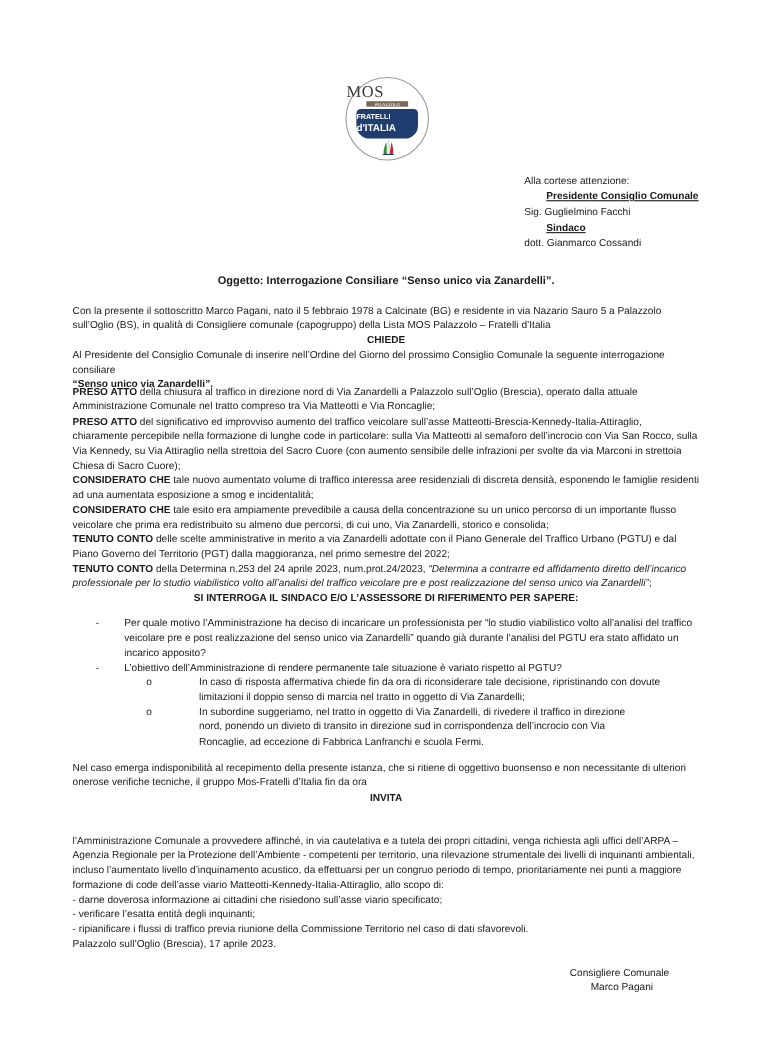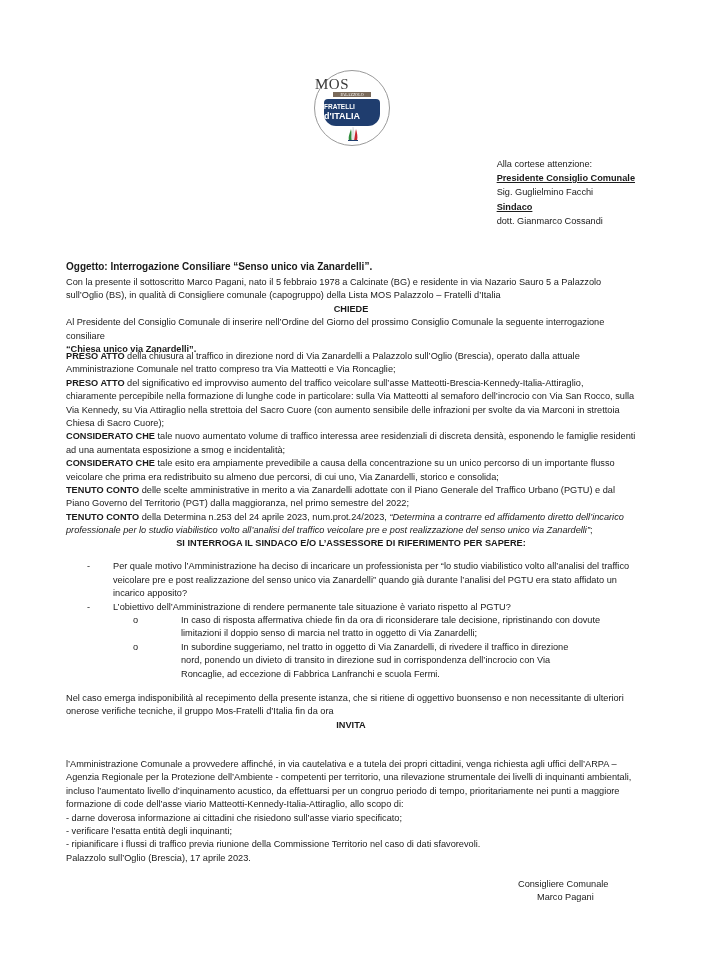--- a/index.html
+++ b/index.html
@@ -33,21 +33,21 @@
   .logo .fdi .l1 { display:block; font-size: 6.5px; line-height: 9px; padding-top: 3px; }
   .logo .fdi .l2 { display:block; font-size: 9px; line-height: 11px; }
   .logo .flame {
     position: absolute; left: 32px; top: 55px; width: 12px; height: 15px;
   }
 
   .addr {
     position: absolute; right: 66px; top: 157px; text-align: left;
     font-size: 9.2px; line-height: 14.2px;
   }
-  .addr .ul { font-weight: bold; text-decoration: underline; }
+  .addr .ul { font-weight: bold; text-decoration: underline; margin-left: 20px; }
 
   .body-text { position: absolute; left: 66px; width: 570px; }
   p { margin: 0; }
   .b { font-weight: bold; }
   .i { font-style: italic; }
   .center { text-align: center; }
   .subject { font-size: 10px; font-weight: bold; }
 
   ul.dash { list-style: none; margin: 0; padding: 0; }
   ul.dash > li { position: relative; padding-left: 47px; }
@@ -80,29 +80,29 @@
 </div>
 
 <div class="addr">
   <div>Alla cortese attenzione:</div>
   <div class="ul">Presidente Consiglio Comunale</div>
   <div>Sig. Guglielmino Facchi</div>
   <div class="ul">Sindaco</div>
   <div>dott. Gianmarco Cossandi</div>
 </div>
 
-<div class="body-text" style="top:260px;">
+<div class="body-text" style="top:249px;text-align:center;">
   <p class="subject">Oggetto: Interrogazione Consiliare “Senso unico via Zanardelli”.</p>
 </div>
 
 <div class="body-text" style="top:276px;">
   <p>Con la presente il sottoscritto Marco Pagani, nato il 5 febbraio 1978 a Calcinate (BG) e residente in via Nazario Sauro 5 a Palazzolo sull’Oglio (BS), in qualità di Consigliere comunale (capogruppo) della Lista MOS Palazzolo – Fratelli d’Italia</p>
   <p class="b center">CHIEDE</p>
   <p>Al Presidente del Consiglio Comunale di inserire nell’Ordine del Giorno del prossimo Consiglio Comunale la seguente interrogazione consiliare</p>
-  <p class="b">“Chiesa unico via Zanardelli”.</p>
+  <p class="b">“Senso unico via Zanardelli”.</p>
 </div>
 
 <div class="body-text" style="top:350px;">
   <p><span class="b">PRESO ATTO</span><span> della chiusura al traffico in direzione nord di Via Zanardelli a Palazzolo sull’Oglio (Brescia), operato dalla attuale Amministrazione Comunale nel tratto compreso tra Via Matteotti e Via Roncaglie;</span></p>
   <p><span class="b">PRESO ATTO</span><span> del significativo ed improvviso aumento del traffico veicolare sull’asse Matteotti-Brescia-Kennedy-Italia-Attiraglio, chiaramente percepibile nella formazione di lunghe code in particolare: sulla Via Matteotti al semaforo dell’incrocio con Via San Rocco, sulla Via Kennedy, su Via Attiraglio nella strettoia del Sacro Cuore (con aumento sensibile delle infrazioni per svolte da via Marconi in strettoia Chiesa di Sacro Cuore);</span></p>
   <p><span class="b">CONSIDERATO CHE</span><span> tale nuovo aumentato volume di traffico interessa aree residenziali di discreta densità, esponendo le famiglie residenti ad una aumentata esposizione a smog e incidentalità;</span></p>
   <p><span class="b">CONSIDERATO CHE</span><span> tale esito era ampiamente prevedibile a causa della concentrazione su un unico percorso di un importante flusso veicolare che prima era redistribuito su almeno due percorsi, di cui uno, Via Zanardelli, storico e consolida;</span></p>
   <p><span class="b">TENUTO CONTO</span><span> delle scelte amministrative in merito a via Zanardelli adottate con il Piano Generale del Traffico Urbano (PGTU) e dal Piano Governo del Territorio (PGT) dalla maggioranza, nel primo semestre del 2022;</span></p>
   <p><span class="b">TENUTO CONTO</span><span> della Determina n.253 del 24 aprile 2023, num.prot.24/2023, </span><span class="i">“Determina a contrarre ed affidamento diretto dell’incarico professionale per lo studio viabilistico volto all’analisi del traffico veicolare pre e post realizzazione del senso unico via Zanardelli”</span><span>;</span></p>
 </div>

